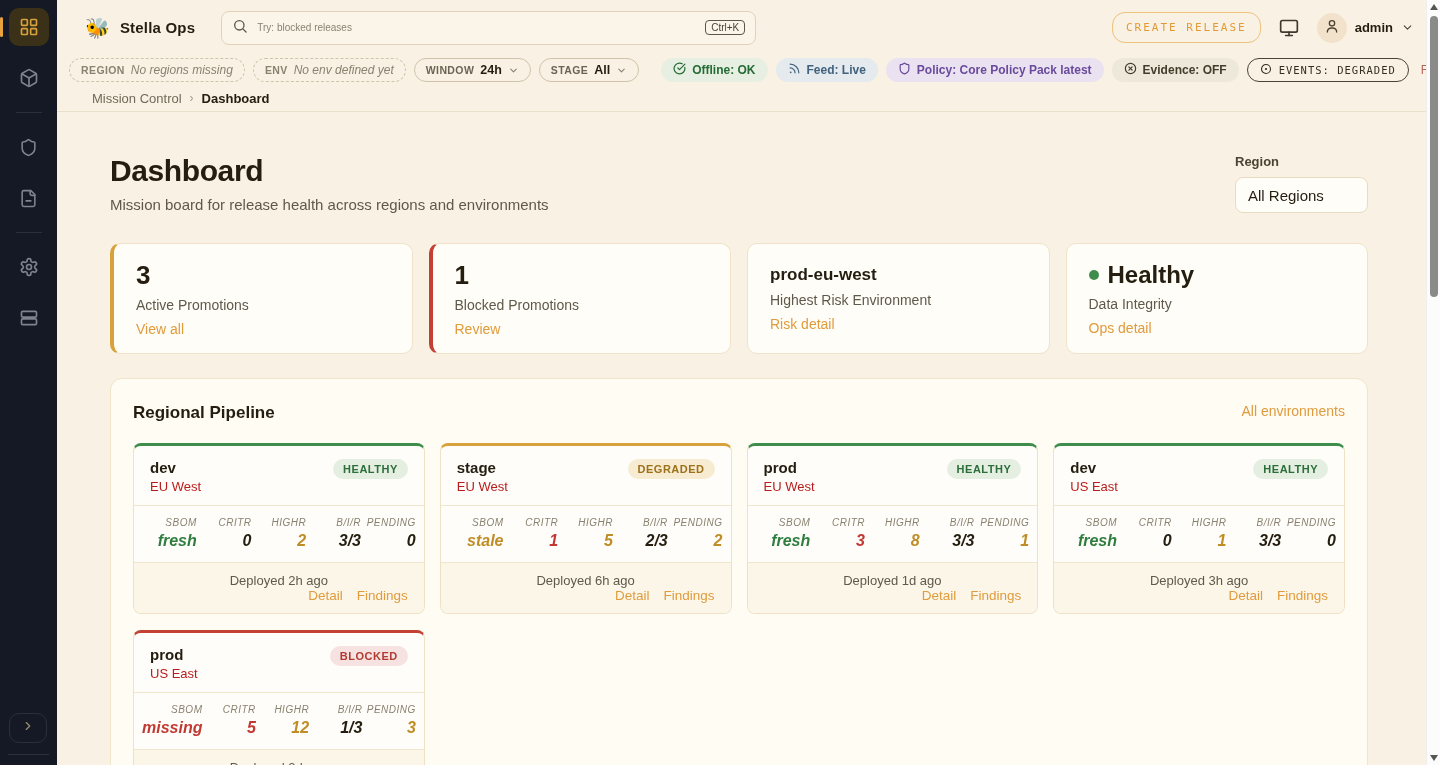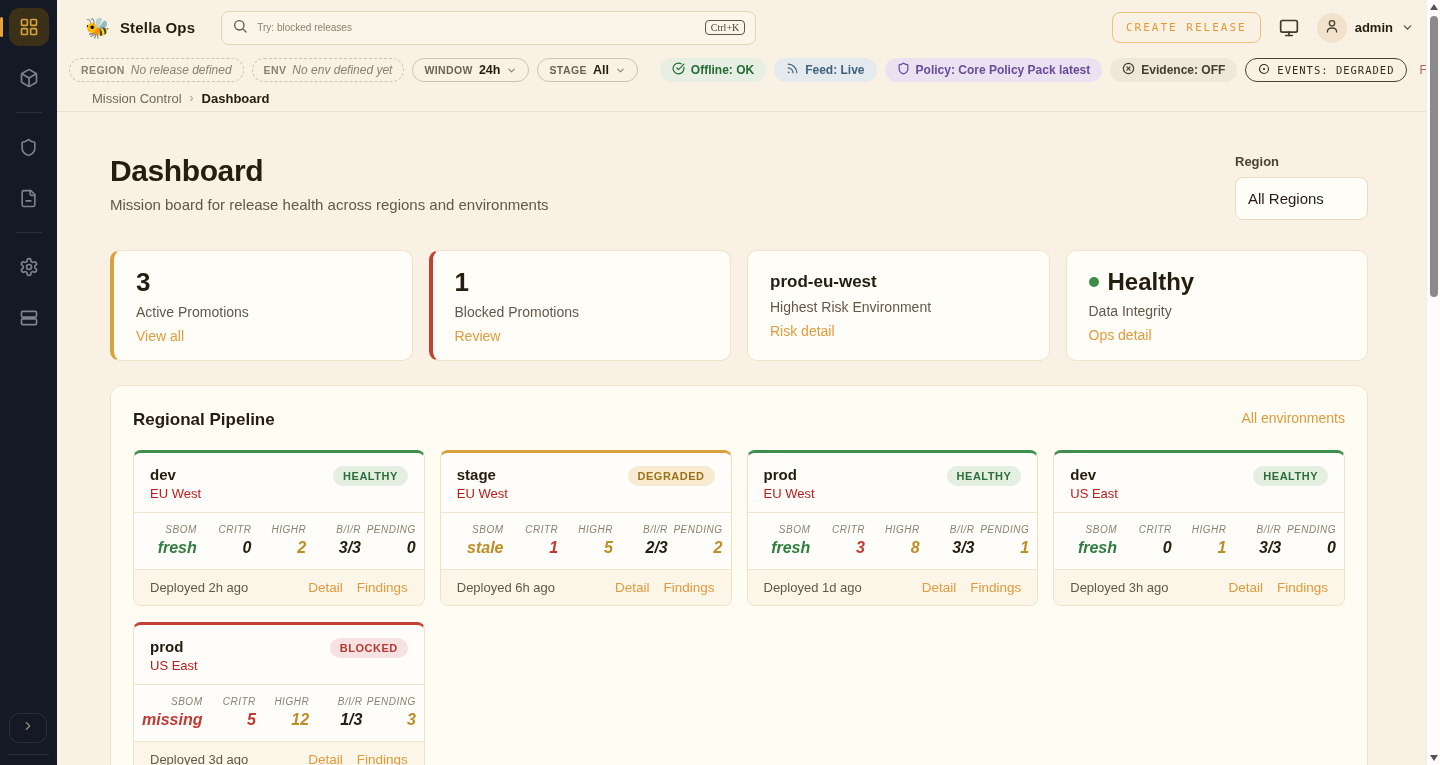--- a/index.html
+++ b/index.html
@@ -24,25 +24,25 @@
 
   
   .topbar { height:55px; display:flex; align-items:center; padding:0 26px 0 28px; gap:10px; }
   .logo { font-size:20px; }
   .app-title { font-size:15px; font-weight:700; letter-spacing:.2px; white-space:nowrap; }
   .search { margin-left:16px; width:535px; height:34px; border:1px solid #e1d3b9; border-radius:8px;
     background:#fbf5e9; display:flex; align-items:center; padding:0 10px; gap:9px; color:#5c564a; }
   .search input { flex:1; border:none; outline:none; background:transparent; font-size:10px;
     color:#241d10; font-family:"Liberation Sans", sans-serif; }
   .search input::placeholder { color:#8a8271; }
-  .kbd { font-family:Liberation Serif, serif; font-size:10px; color:#4a4435;
+  .kbd { font-family:Liberation Sans, sans-serif; font-size:10px; color:#4a4435;
     border:1px solid #5c5646; border-radius:4px; padding:1px 5px; }
   .top-right { margin-left:auto; display:flex; align-items:center; gap:18px; }
   .create-btn { font-family:"DejaVu Sans Mono","Liberation Mono",monospace; font-size:11px; letter-spacing:2px;
-    color:#e39a35; background:transparent; border:1px solid #ecc27c; border-radius:8px; padding:8px 13px; cursor:pointer; }
+    color:#e39a35; background:transparent; border:1px solid #ecc27c; border-radius:13px; padding:8px 13px; cursor:pointer; }
   .monitor { color:#3f3a2d; display:flex; }
   .user { display:flex; align-items:center; gap:8px; cursor:pointer; }
   .avatar { width:30px; height:30px; border-radius:50%; background:#f2e2cb; display:flex;
     align-items:center; justify-content:center; color:#4a4435; }
   .user-name { font-size:13px; font-weight:600; }
   .chev { color:#4a4435; display:flex; }
 
   
   .filterbar { height:30px; display:flex; align-items:center; padding:0 24px 0 12px; gap:8px; }
   .fpill { display:flex; align-items:center; gap:6px; border-radius:16px; padding:4px 11px;
@@ -73,21 +73,21 @@
   .crumb-sep { color:#a59c87; font-size:12px; }
   .crumb-current { color:#241d10; font-weight:600; }
 
   
   .content { width:1258px; margin-left:53px; padding-top:42px; }
   .page-head { display:flex; align-items:flex-start; }
   .page-title { font-size:30px; font-weight:700; letter-spacing:-.4px; color:#241d10; }
   .page-sub { font-size:15px; color:#5f594b; margin-top:8px; }
   .head-controls { margin-left:auto; display:flex; gap:22px; }
   .ctrl label { display:block; font-size:13px; font-weight:600; color:#4a4435; margin-bottom:8px; }
-  .ctrl .sel { height:43px; border:1px solid #e7dbc2; border-radius:8px; background:#fffdf8;
+  .ctrl .sel { height:36px; border:1px solid #e7dbc2; border-radius:8px; background:#fffdf8;
     display:flex; align-items:center; padding:0 12px; font-size:15px; color:#241d10; cursor:pointer; }
   .ctrl .sel.w1 { width:133px; } .ctrl .sel.w2 { width:141px; }
 
   
   .summary-row { display:grid; grid-template-columns:repeat(4,1fr); gap:16px; margin-top:30px; }
   .scard { background:#fffdf7; border:1px solid #f0e3c9; border-radius:10px; padding:17px 22px; height:111px; }
   .scard.accent-amber { border-left:4px solid #d7a13c; }
   .scard.accent-red { border-left:4px solid #c24034; }
   .scard .big { font-size:26px; font-weight:700; line-height:1.1; }
   .scard .mid { font-size:17px; font-weight:700; line-height:1.2; padding-top:4px; }
@@ -116,21 +116,21 @@
   .badge[data-tone="amber"] { background:#f7ecd2; color:#9c7119; }
   .badge[data-tone="red"]   { background:#f6e3e1; color:#b23a31; }
   .pc-stats { display:flex; border-top:1px solid #f0e5cd; padding:11px 8px 12px; }
   .stat { flex:1; text-align:right;font-style:italic; }
   .stat .sl { font-size:10px; color:#8a8271; letter-spacing:.5px; }
   .stat .sv { font-size:16px; font-weight:700; margin-top:4px; }
   .sv[data-tone="green"] { color:#2f7d3f; }
   .sv[data-tone="amber"] { color:#bf8d26; }
   .sv[data-tone="red"]   { color:#c23933; }
   .sv[data-tone="dark"]  { color:#241d10; }
-  .pc-foot { display:flex; align-items:center; border-top:1px solid #f0e5cd; background:#fcf6e9; padding:10px 16px; }
+  .pc-foot { display:flex; align-items:center; border-top:1px solid #f0e5cd; background:#fcf6e9; padding:10px 16px;flex-direction:column; }
   .pc-deployed { font-size:13px; color:#5f594b; }
   .pc-links { margin-left:auto; display:flex; gap:14px; }
   .pc-links span { font-size:13.5px; color:#e09b3d; cursor:pointer; }
 
   
   .scrollbar { position:fixed; right:0; top:0; bottom:0; width:14px; background:#fcfcfc;
     border-left:1px solid #efefef; z-index:20; }
   .sb-thumb { position:absolute; top:16px; left:3px; width:8px; height:281px; background:#8a8a8a; border-radius:5px; }
   .sb-up, .sb-down { position:absolute; left:3px; width:0; height:0; border-left:4px solid transparent; border-right:4px solid transparent; }
   .sb-up { top:4px; border-bottom:6px solid #555; }
@@ -237,21 +237,21 @@
               <path d="m6 9 6 6 6-6"></path>
             </svg>
           </span>
       </div>
     </div>
   </header>
 
   <div class="filterbar">
     <div class="fpill dashed">
       <span class="flabel">REGION</span>
-      <span class="fval">No release defined</span>
+      <span class="fval">No regions missing</span>
     </div>
     <div class="fpill dashed">
       <span class="flabel">ENV</span>
       <span class="fval">No env defined yet</span>
     </div>
     <div class="fpill solid">
       <span class="flabel">WINDOW</span>
       <span class="fval">24h</span>
       <span class="chev-sm">
           <svg width="11" height="11" viewBox="0 0 24 24" fill="none" stroke="currentColor" stroke-width="2.4" stroke-linecap="round" stroke-linejoin="round">

